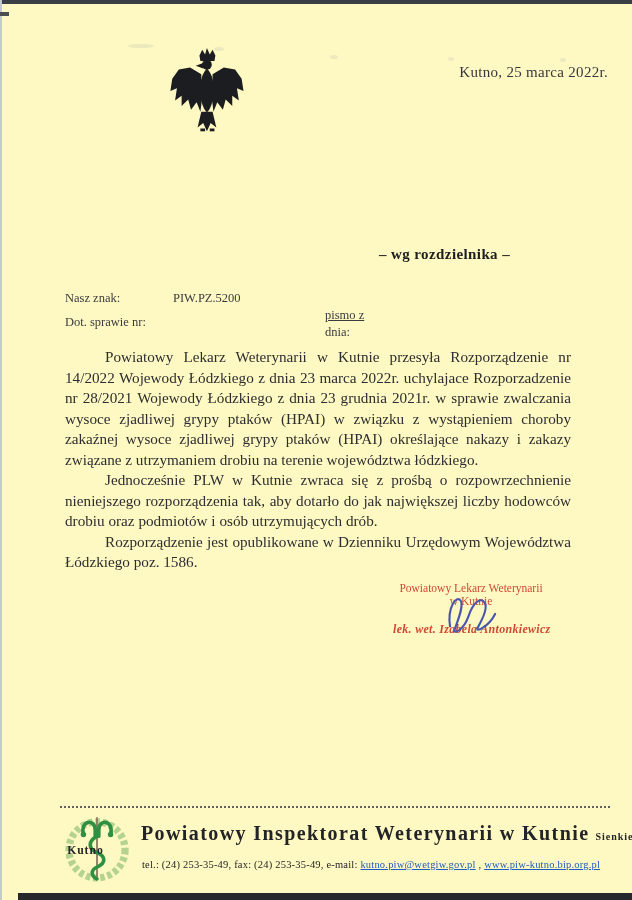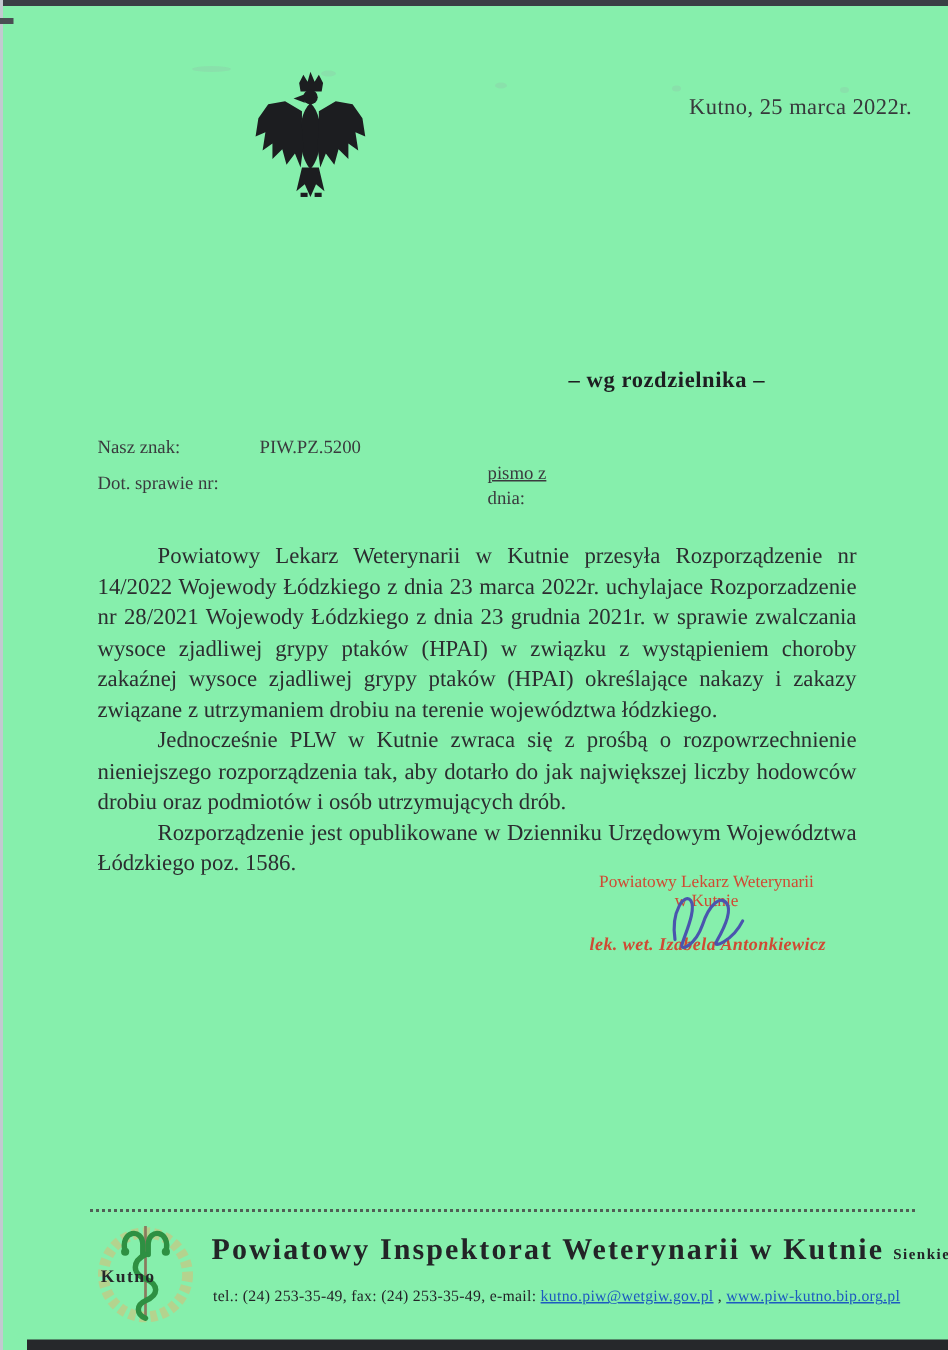--- a/index.html
+++ b/index.html
@@ -1,18 +1,18 @@
 <!DOCTYPE html>
 <html><head>
 <meta charset="utf-8">
 <style>
   html,body{margin:0;padding:0;background:#e9e9e9;}
   .page{
     position:relative;width:632px;height:900px;margin:0 auto;
-    background:#86efac;overflow:hidden;
+    background:#fef9c3;overflow:hidden;
     font-family:"Liberation Serif","DejaVu Serif",serif;
     color:#2b2c2e;
   }
   
   .edge-top{position:absolute;top:0;left:0;right:0;height:4px;background:#3a3f45;}
   .edge-left{position:absolute;top:0;bottom:0;left:0;width:2px;background:#c2c9d0;}
   .edge-bottom{position:absolute;bottom:0;left:18px;right:0;height:7px;background:#26282b;}
   .edge-mark{position:absolute;top:12px;left:0;width:9px;height:4px;background:#4a4e53;}
   .smudge{position:absolute;background:#9aa0a6;opacity:.18;border-radius:50%;}
 
@@ -26,21 +26,21 @@
 
   .distribution{position:absolute;left:379px;top:246px;font-size:15px;font-weight:bold;letter-spacing:.4px;color:#1d1e21;}
 
   .ref-label{position:absolute;font-size:12.5px;color:#3a3b3e;}
   .ref-nasz{left:65px;top:291px;}
   .ref-znak{left:173px;top:291px;}
   .ref-dot{left:65px;top:315px;}
   .ref-pismo{left:325px;top:308px;text-decoration:underline;}
   .ref-dnia{left:325px;top:325px;}
 
-  .body-text{position:absolute;left:65px;top:361px;width:506px;font-size:15.2px;line-height:20.5px;text-align:justify;color:#2c2d30;}
+  .body-text{position:absolute;left:65px;top:347px;width:506px;font-size:15.2px;line-height:20.5px;text-align:justify;color:#2c2d30;}
   .body-text p{margin:0;text-indent:40px;}
   .body-text p + p{margin-top:0;}
 
   .stamp{position:absolute;left:393px;top:582px;width:156px;text-align:center;color:#cf4a33;}
   .stamp .s1{font-size:11.5px;white-space:nowrap;}
   .stamp .s2{font-size:11.5px;margin-top:1px;}
   .stamp .s3{font-size:12px;font-weight:bold;font-style:italic;margin-top:15px;white-space:nowrap;letter-spacing:.3px;}
   .stamp .sig{position:absolute;left:52px;top:6px;width:58px;height:48px;}
 
   .prepared{position:absolute;left:65px;top:716px;font-size:15px;color:#2e2f32;}

